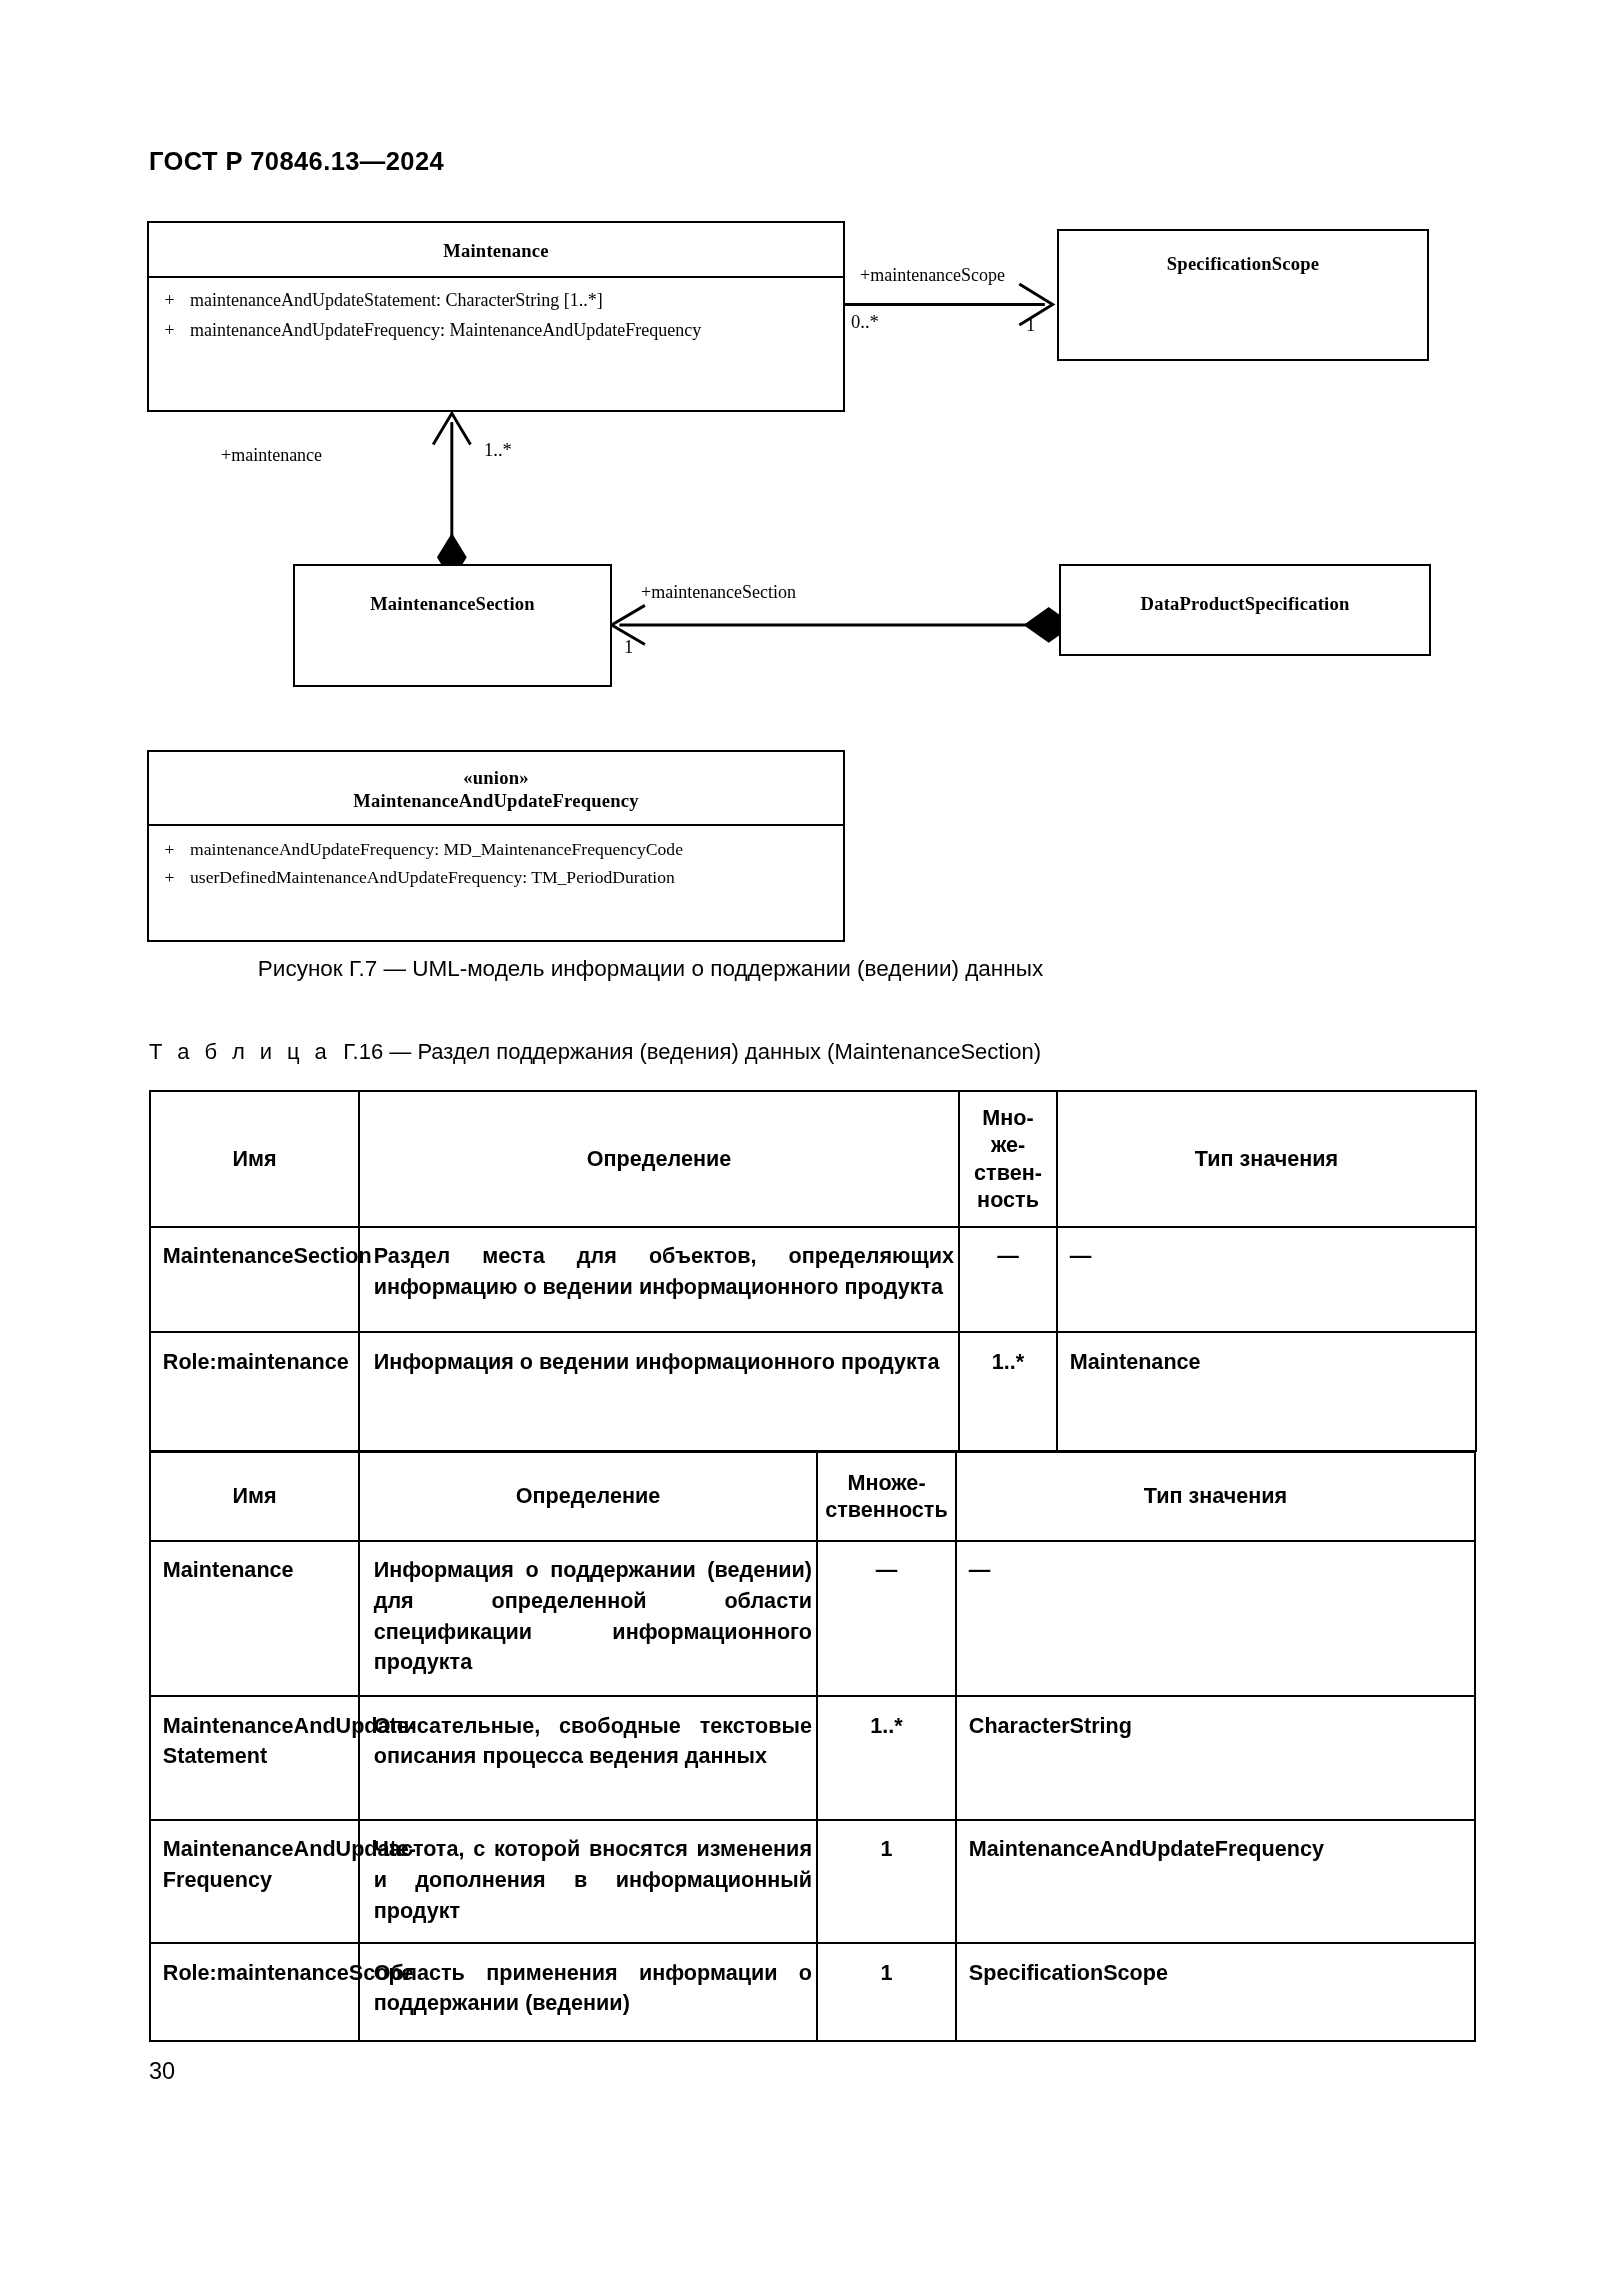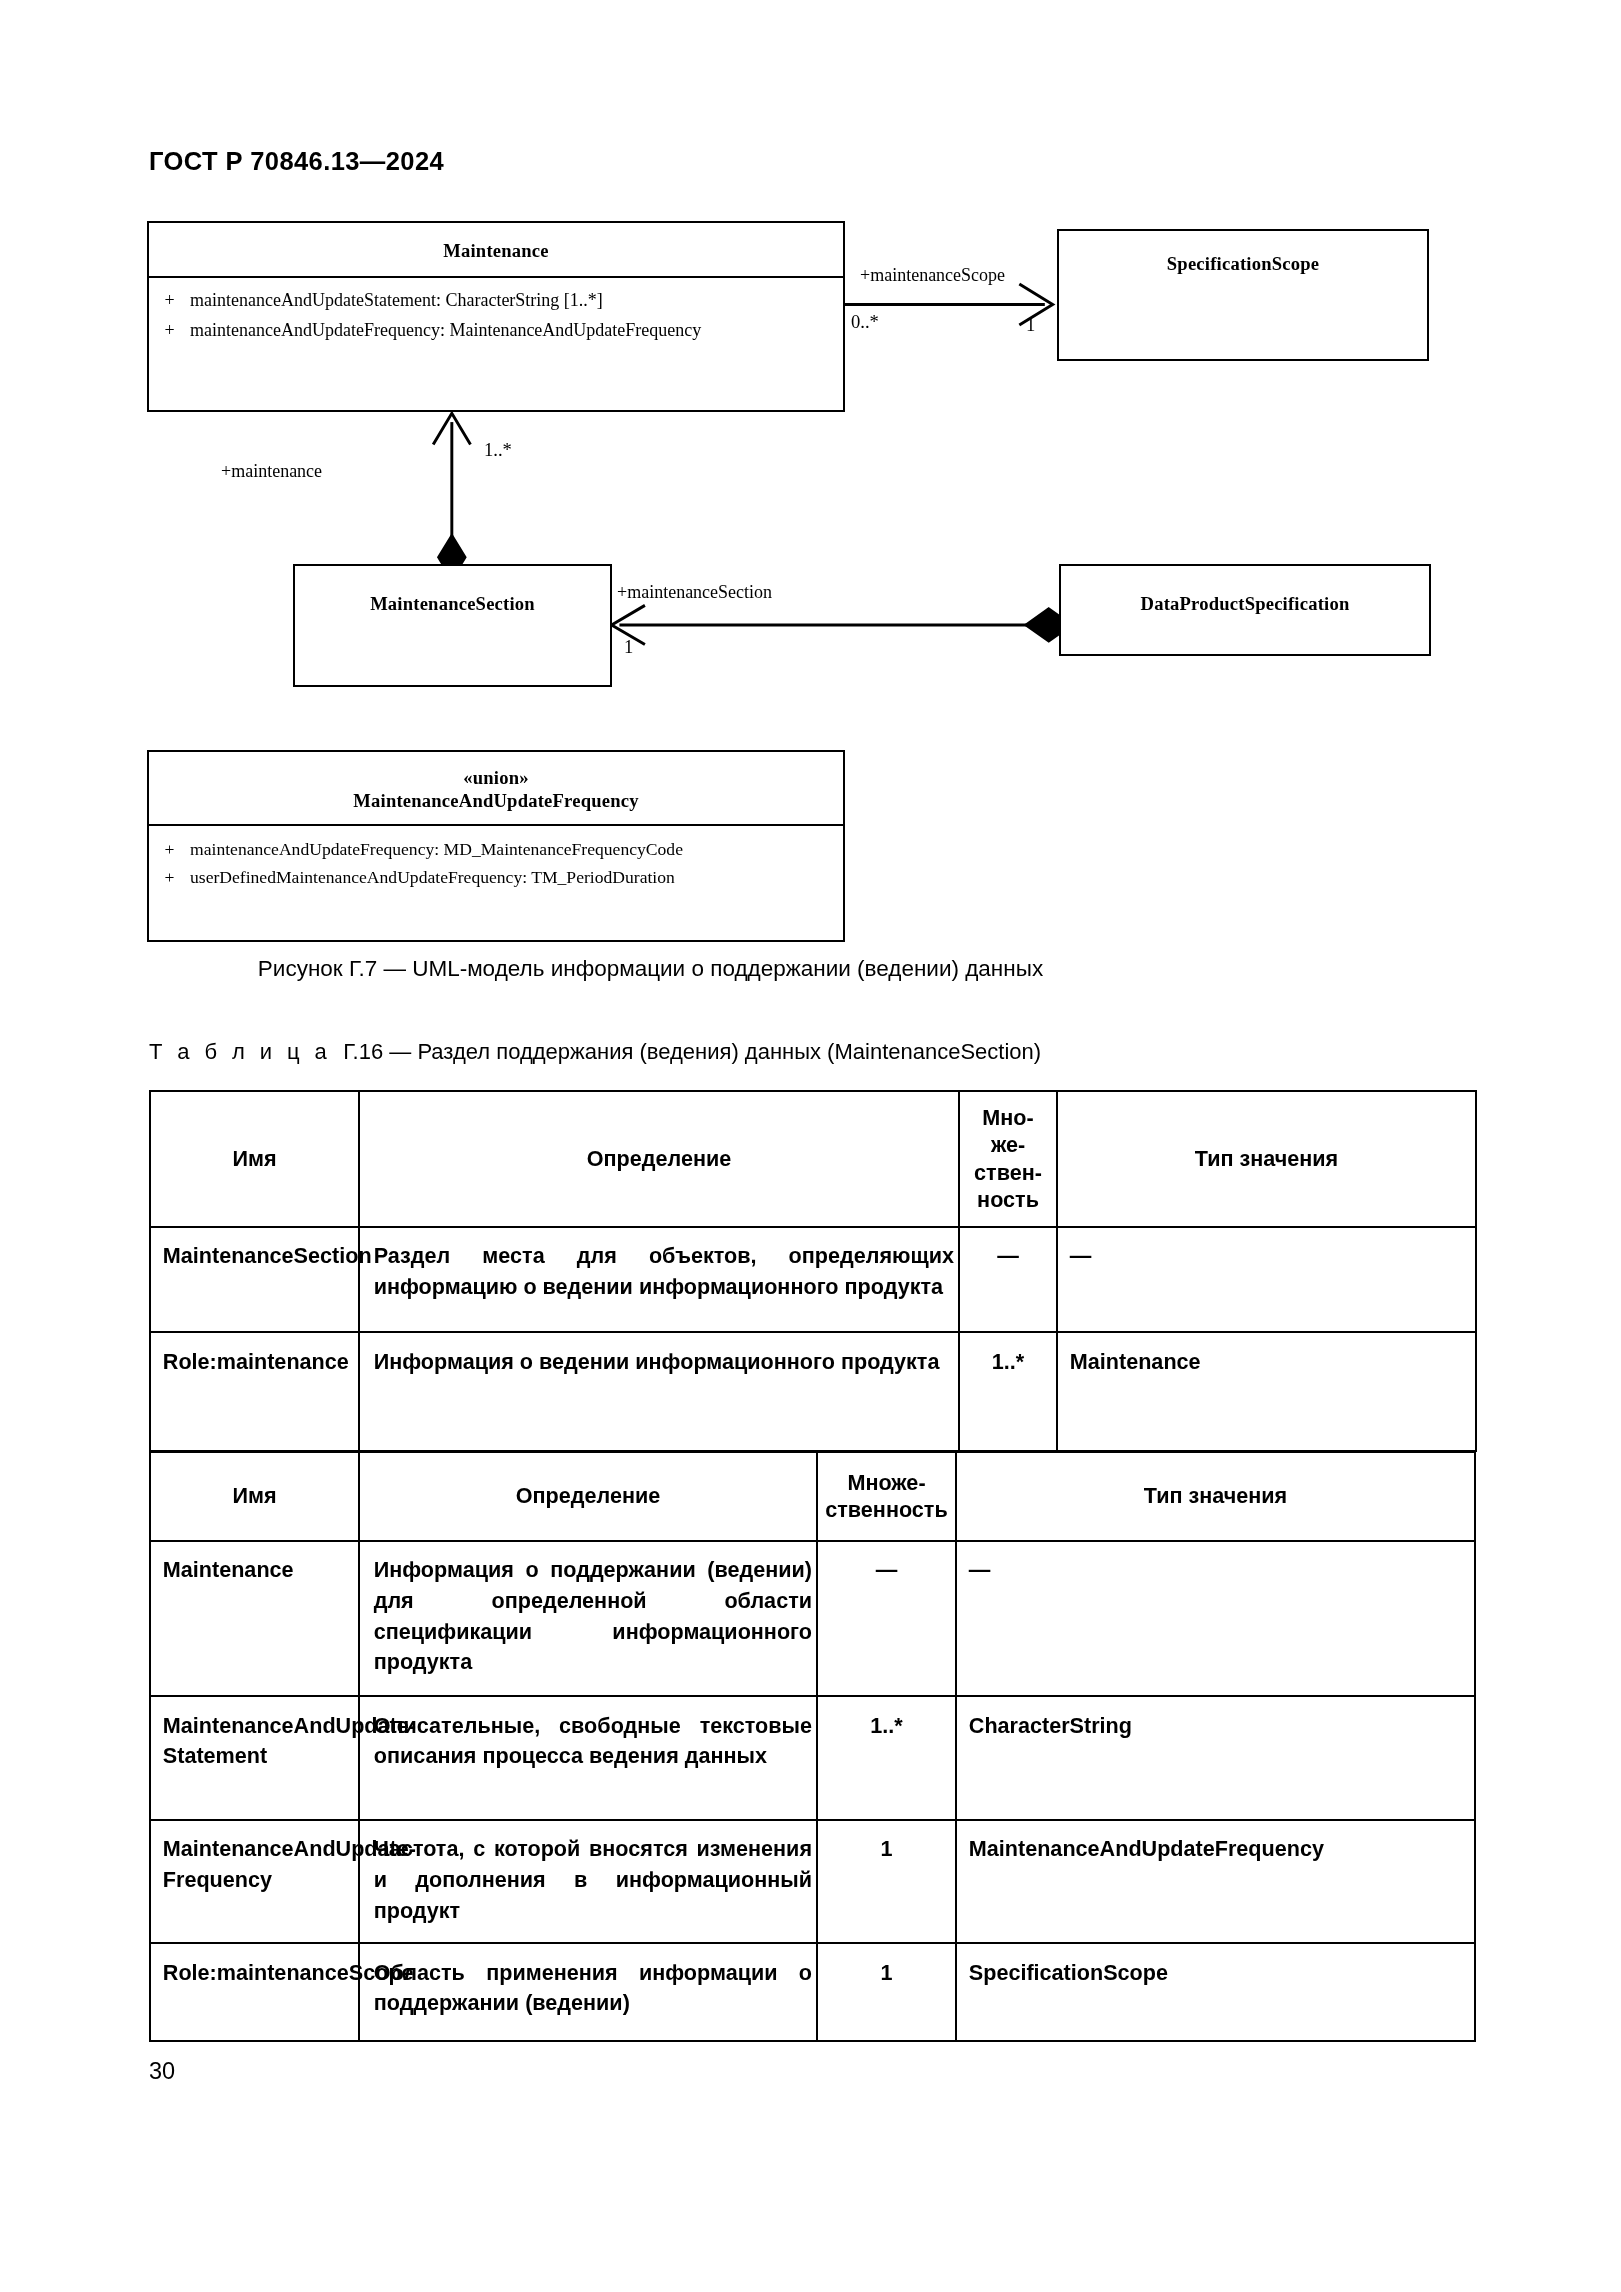--- a/index.html
+++ b/index.html
@@ -250,24 +250,24 @@
           <span class="plus">+</span>
           <span>userDefinedMaintenanceAndUpdateFrequency: TM_PeriodDuration</span>
         </div>
       </div>
     </div>
 
     <div class="conn-label" style="left:713px; top:44px;">+maintenanceScope</div>
     <div class="mult-label" style="left:704px; top:90px;">0..*</div>
     <div class="mult-label" style="left:879px; top:93px;">1</div>
 
-    <div class="conn-label" style="left:74px; top:240px;">+maintenance</div>
+    <div class="conn-label" style="left:74px; top:224px;">+maintenance</div>
     <div class="mult-label" style="left:337px; top:218px;">1..*</div>
 
-    <div class="conn-label" style="left:470px; top:361px;">+maintenanceSection</div>
+    <div class="conn-label" style="left:494px; top:361px;">+maintenanceSection</div>
     <div class="mult-label" style="left:477px; top:415px;">1</div>
   </div>
 
   <div class="fig-caption">Рисунок Г.7 — UML-модель информации о поддержании (ведении) данных</div>
 
   <div class="table-caption" id="caption-g16">
     <span class="tcap-word">Т а б л и ц а</span><span>&nbsp; </span><span>Г.16 — Раздел поддержания (ведения) данных (MaintenanceSection)</span>
   </div>
 
   <table class="gost" id="table-g16">

